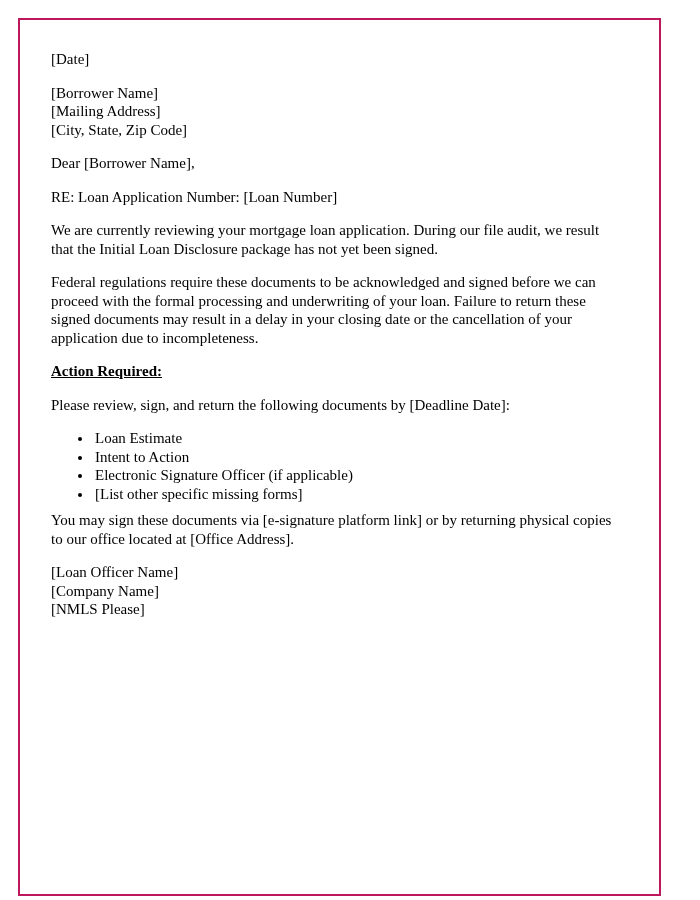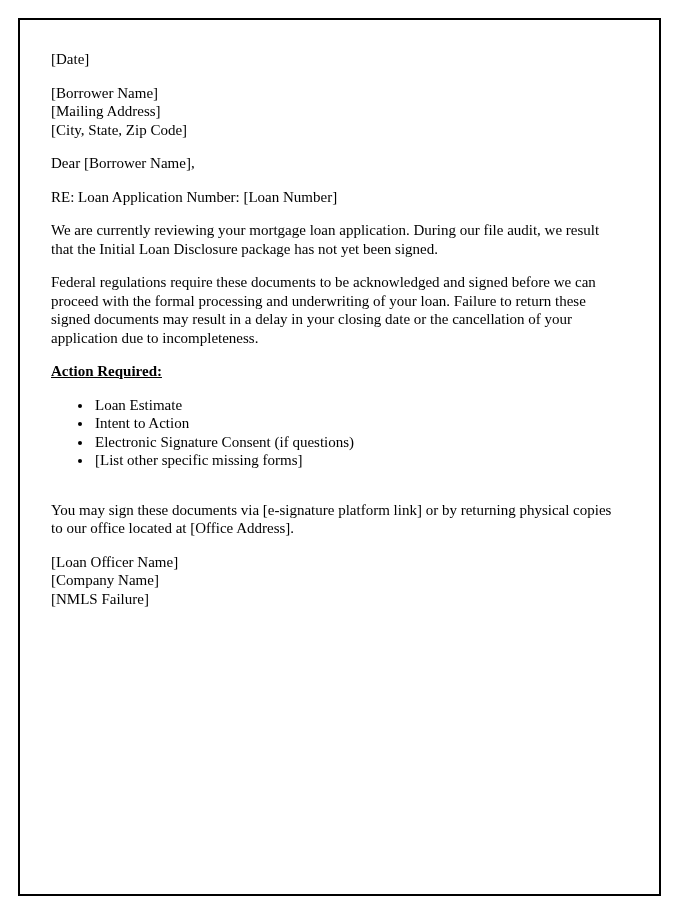--- a/index.html
+++ b/index.html
@@ -9,40 +9,40 @@
     height: 900px;
     background: #ffffff;
   }
   .page {
     position: absolute;
     left: 18px;
     top: 18px;
     width: 643px;
     height: 878px;
     box-sizing: border-box;
-    border: 2px solid #000000;
+    border: 2px solid #be185d;
     background: #ffffff;
     padding: 30px 34px 0 31px;
     font-family: "Liberation Serif", serif;
     font-size: 15px;
     line-height: 18.5px;
     color: #000000;
   }
   .block {
     margin: 0 0 15px 0;
   }
   .line {
     display: block;
   }
   .bold {
     font-weight: bold;
     text-decoration: underline;
   }
   ul.doc-list {
-    margin: 0 0 31px 0;
+    margin: 0 0 8px 0;
     padding-left: 42px;
   }
   ul.doc-list li {
     margin: 0;
     padding-left: 2px;
   }
 </style>
 </head>
 <body>
 
@@ -59,31 +59,32 @@
   <p class="block">Dear [Borrower Name],</p>
 
   <p class="block">RE: Loan Application Number: [Loan Number]</p>
 
   <p class="block">We are currently reviewing your mortgage loan application. During our file audit, we result that the Initial Loan Disclosure package has not yet been signed.</p>
 
   <p class="block">Federal regulations require these documents to be acknowledged and signed before we can proceed with the formal processing and underwriting of your loan. Failure to return these signed documents may result in a delay in your closing date or the cancellation of your application due to incompleteness.</p>
 
   <p class="block bold">Action Required:</p>
 
+  <p class="block">Please review, sign, and return the following documents by [Deadline Date]:</p>
 
   <ul class="doc-list">
     <li>Loan Estimate</li>
     <li>Intent to Action</li>
-    <li>Electronic Signature Consent (if questions)</li>
+    <li>Electronic Signature Officer (if applicable)</li>
     <li>[List other specific missing forms]</li>
   </ul>
 
   <p class="block">You may sign these documents via [e-signature platform link] or by returning physical copies to our office located at [Office Address].</p>
 
 
 
   <div class="block">
     <span class="line">[Loan Officer Name]</span>
     <span class="line">[Company Name]</span>
-    <span class="line">[NMLS Failure]</span>
+    <span class="line">[NMLS Please]</span>
   </div>
 
 </div>
 
 </body></html>

